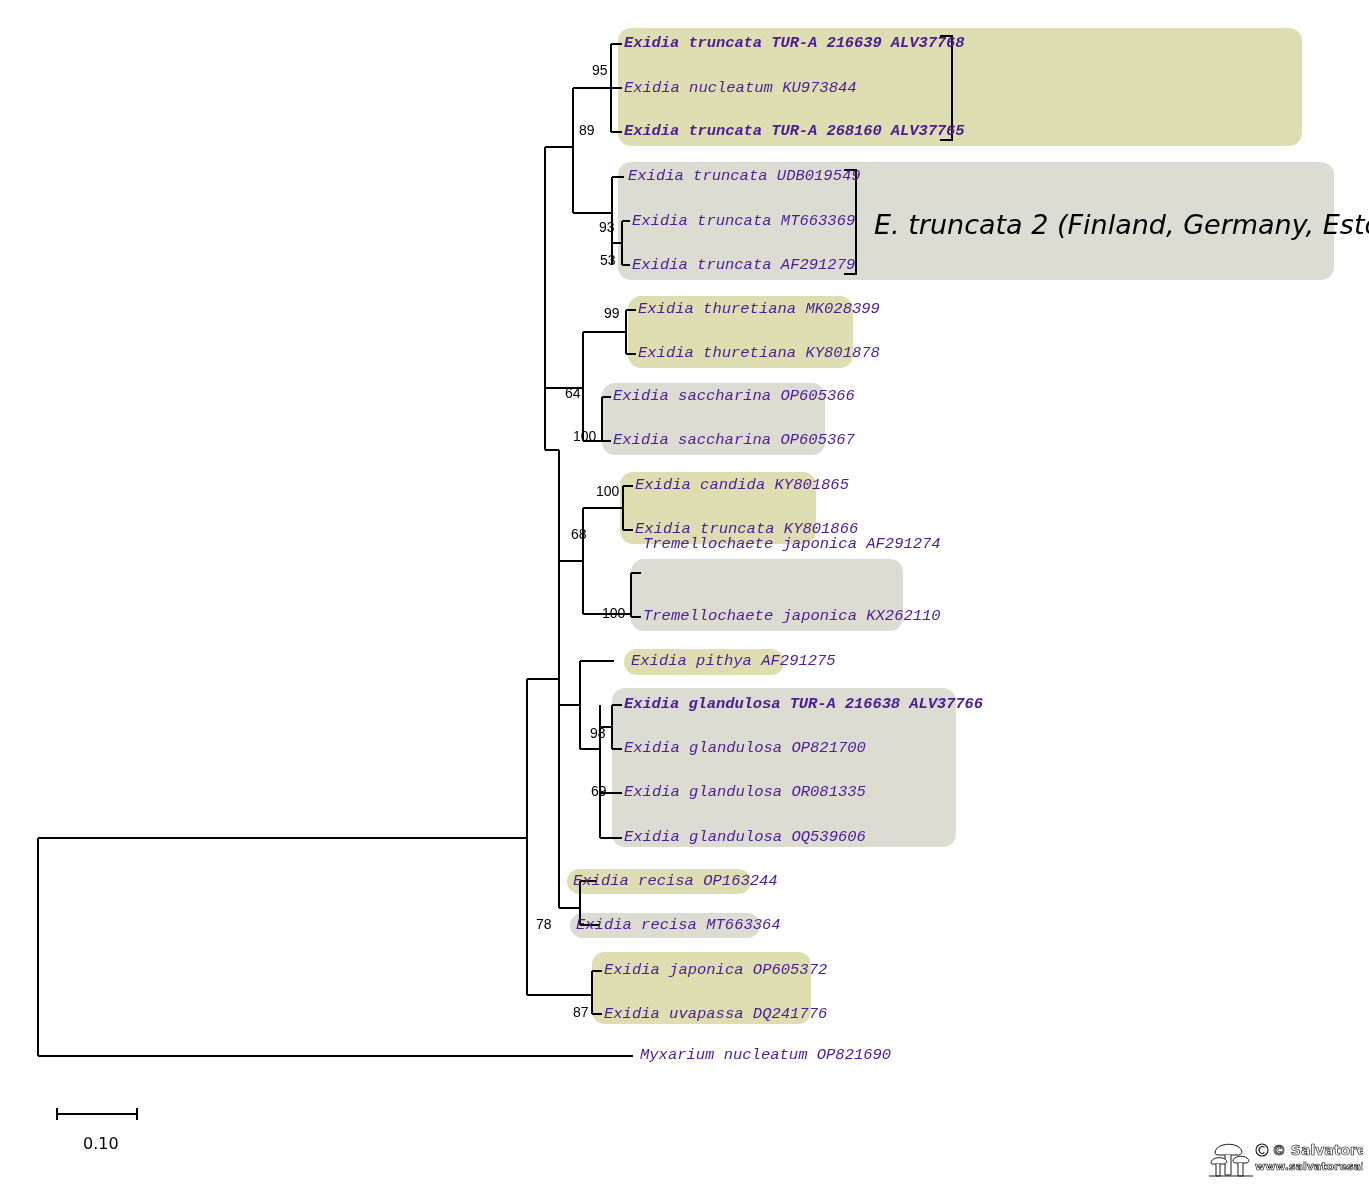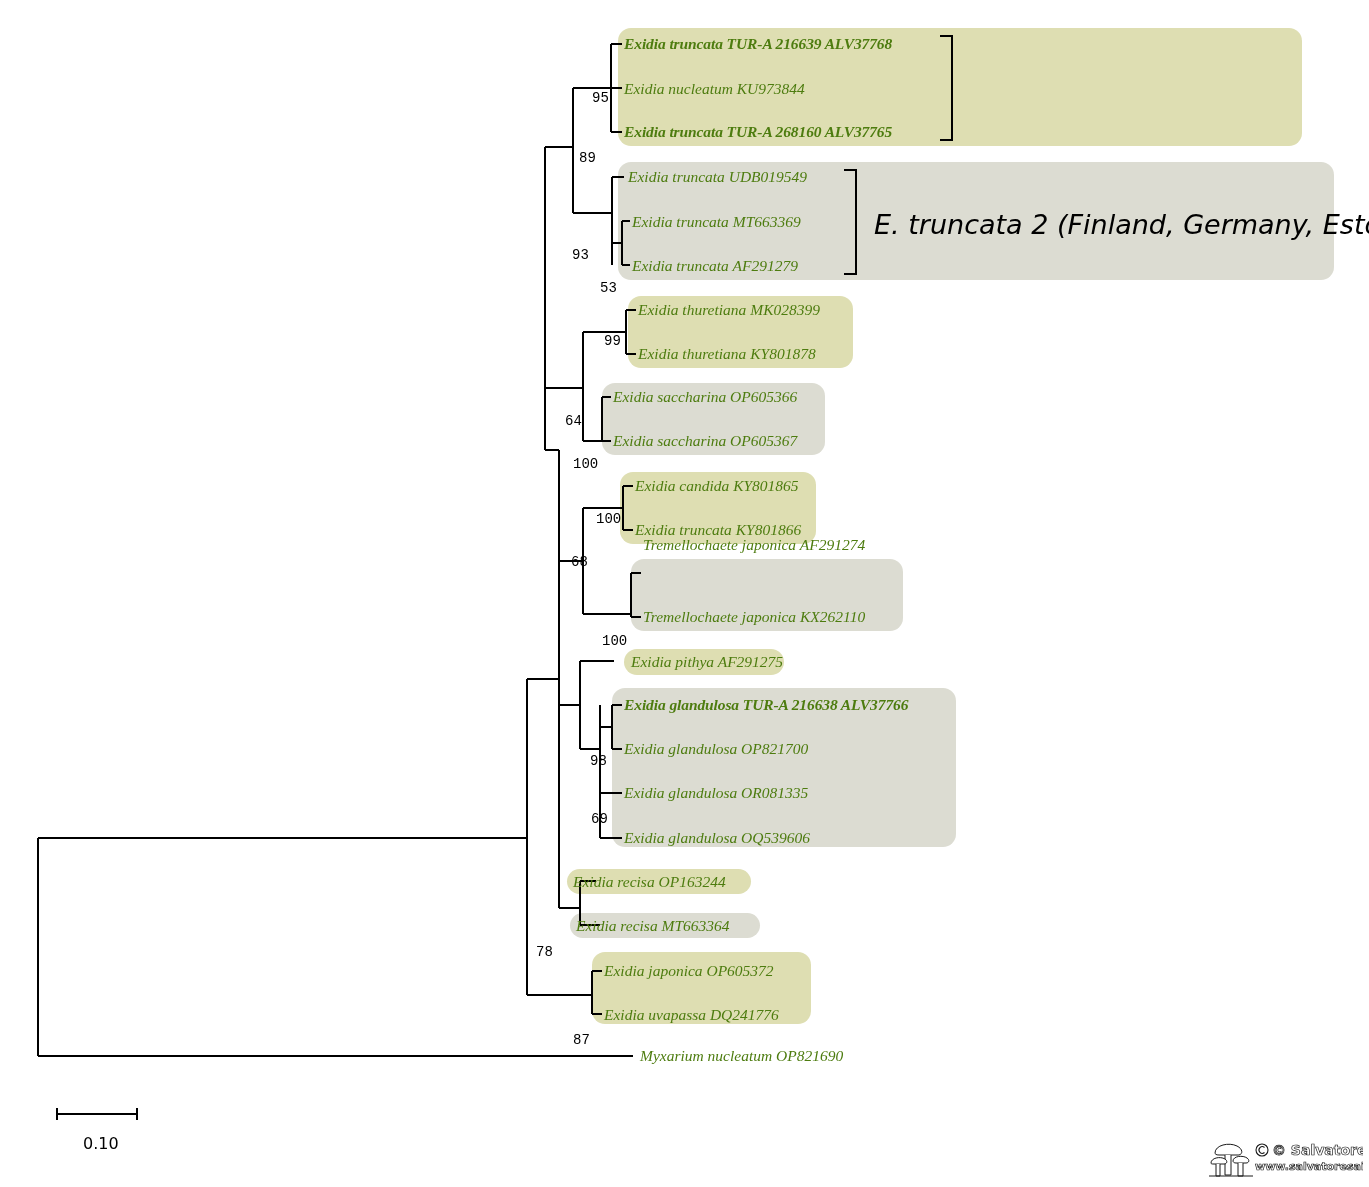--- a/index.html
+++ b/index.html
@@ -27,24 +27,24 @@
   .hl {
     position: absolute;
     border-radius: 13px;
   }
   .hl.khaki { background: #dedeb2; }
   .hl.gray  { background: #dcdcd2; }
 
   
   .taxon {
     position: absolute;
-    font-family: Liberation Serif, serif;
+    font-family: Liberation Mono, monospace;
     font-style: italic;
     font-size: 15.5px;
-    color: #4d7c0f;
+    color: #4c1d95;
     white-space: nowrap;
     line-height: 1;
     text-align: right;
   }
   .taxon.bold {
     font-weight: bold;
     font-size: 15.5px;
     letter-spacing: -0.1px;
   }
   
@@ -53,27 +53,26 @@
     font-family: "DejaVu Sans", sans-serif;
     font-style: italic;
     font-size: 27px;
     color: #000000;
     white-space: nowrap;
     line-height: 1;
   }
   
   .boot {
     position: absolute;
-    font-family: Liberation Mono, monospace;
+    font-family: Liberation Sans, sans-serif;
     font-size: 14px;
     color: #000000;
     white-space: nowrap;
     line-height: 1;
     text-align: right;
-    margin-top: 28px;
   }
   
   .scale-caption {
     position: absolute;
     font-family: "DejaVu Sans", sans-serif;
     font-size: 16px;
     color: #000000;
     white-space: nowrap;
   }
   
@@ -244,21 +243,21 @@
 
   <div class="taxon" style="left:604px; top:963px;">Exidia japonica OP605372</div>
   <div class="taxon" style="left:604px; top:1007px;">Exidia uvapassa DQ241776</div>
 
   <div class="taxon" style="left:640px; top:1048px;">Myxarium nucleatum OP821690</div>
 
   <div class="group-label" style="left:874px; top:211px;">E. truncata 2 (Finland, Germany, Estonia)</div>
 
   <div class="boot" style="left:592px; top:63px;">95</div>
   <div class="boot" style="left:579px; top:123px;">89</div>
-  <div class="boot" style="left:572px; top:220px;">93</div>
+  <div class="boot" style="left:599px; top:220px;">93</div>
   <div class="boot" style="left:600px; top:253px;">53</div>
   <div class="boot" style="left:604px; top:306px;">99</div>
   <div class="boot" style="left:565px; top:386px;">64</div>
   <div class="boot" style="left:573px; top:429px;">100</div>
   <div class="boot" style="left:596px; top:484px;">100</div>
   <div class="boot" style="left:571px; top:527px;">68</div>
   <div class="boot" style="left:602px; top:606px;">100</div>
   <div class="boot" style="left:590px; top:726px;">98</div>
   <div class="boot" style="left:591px; top:784px;">69</div>
   <div class="boot" style="left:536px; top:917px;">78</div>

